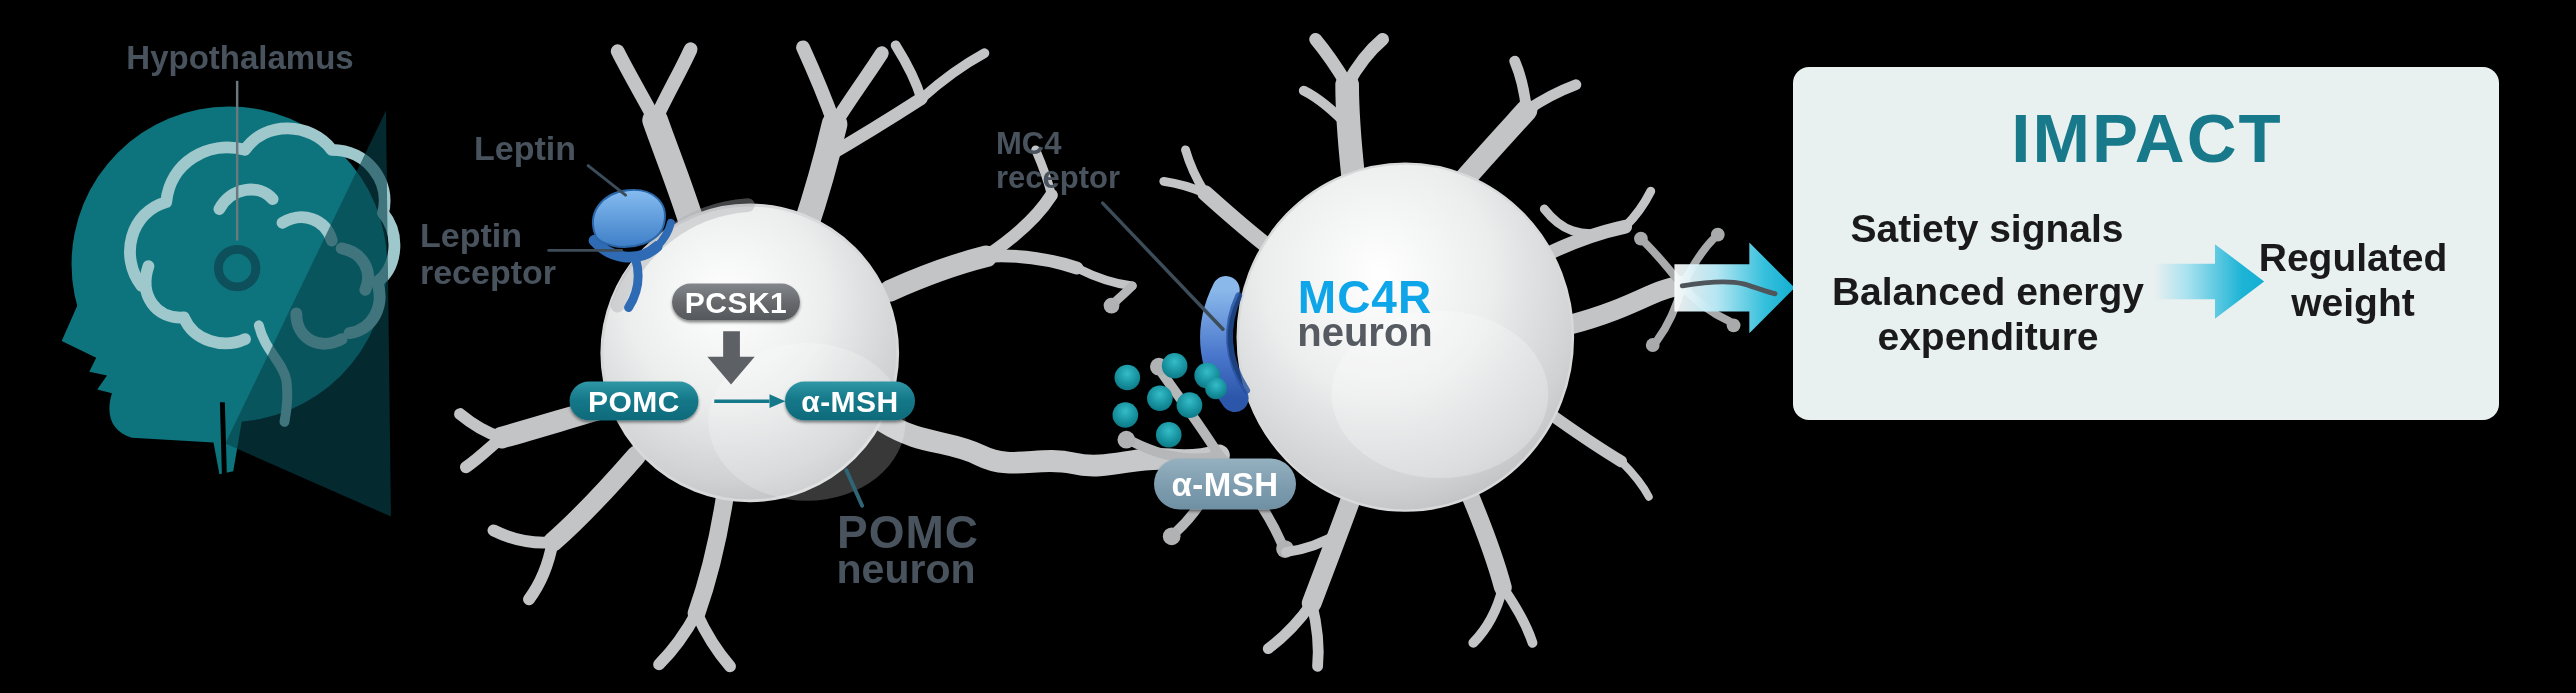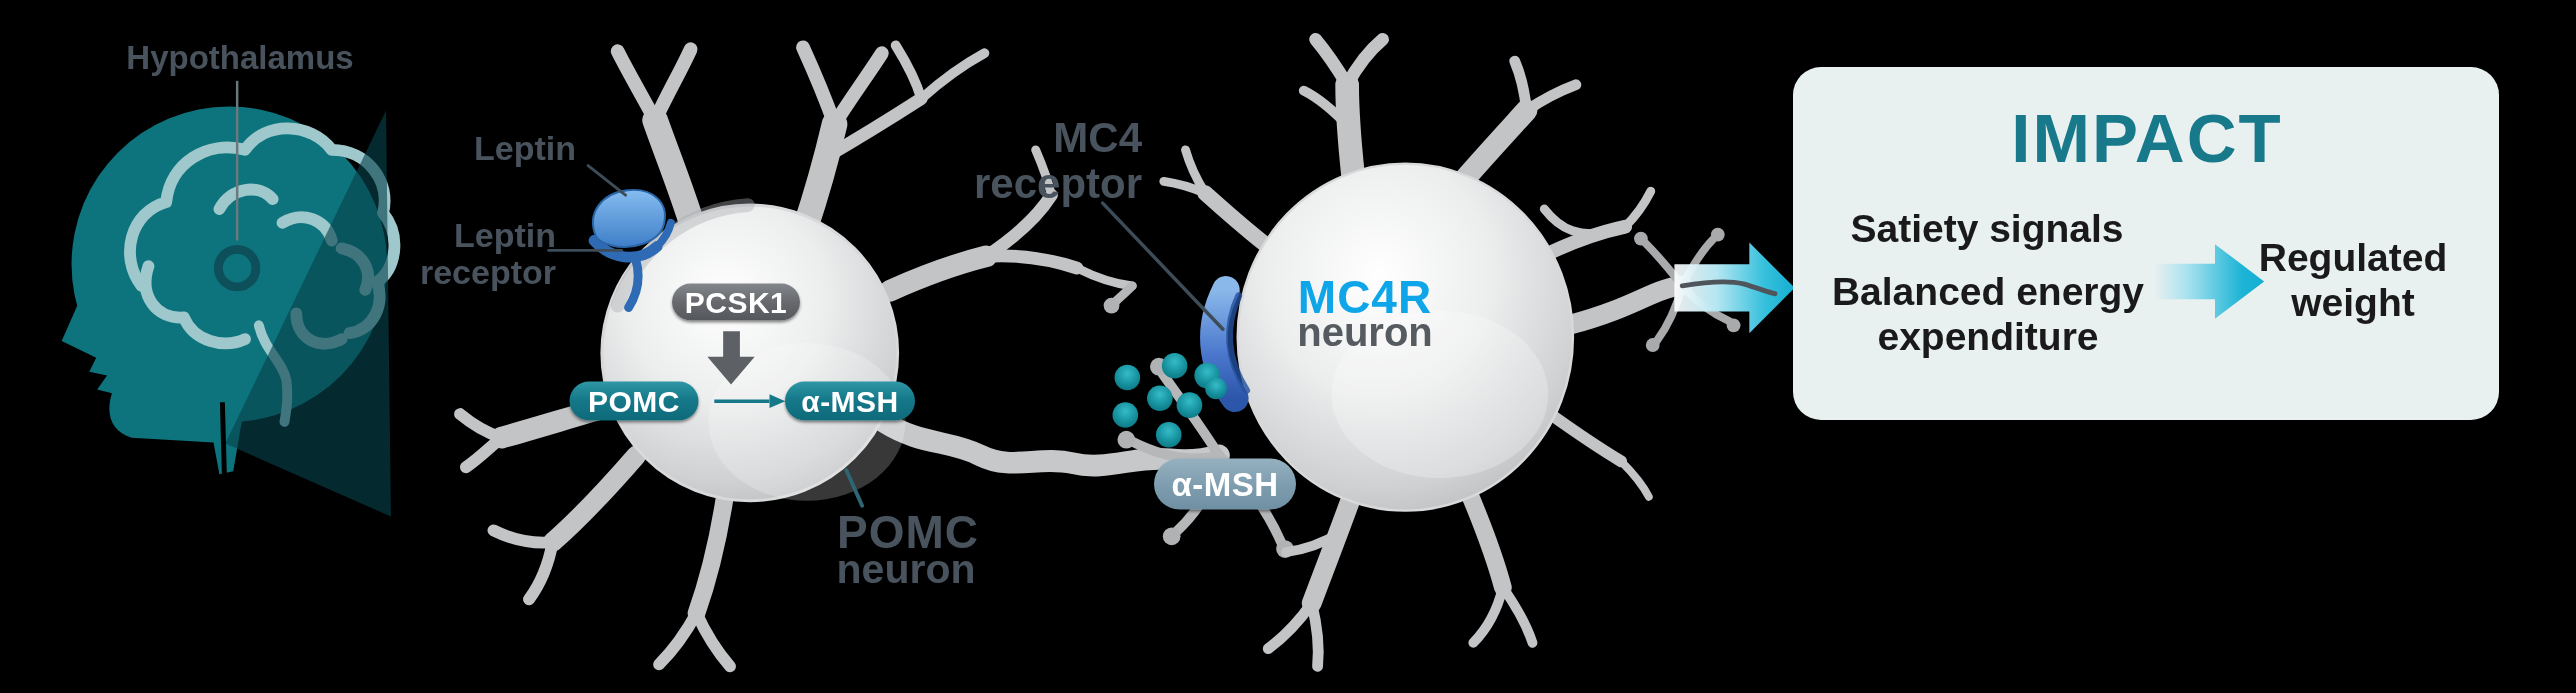--- a/index.html
+++ b/index.html
@@ -4,36 +4,36 @@
 <style>
   html,body{margin:0;padding:0;background:#000;}
   .stage{
     position:relative;width:2576px;height:693px;overflow:hidden;background:#000;
     font-family:"Liberation Sans", sans-serif;
   }
   .art{position:absolute;left:0;top:0;width:2576px;height:693px;}
   .lbl{
     position:absolute;transform:translate(-50%,-50%);
     font-weight:bold;color:var(--label-gray,#49535e);
-    text-align:right;white-space:pre-line;line-height:1.1;
+    text-align:left;white-space:pre-line;line-height:1.1;
   }
   .pill{
     position:absolute;transform:translate(-50%,-50%);
     display:flex;align-items:center;justify-content:center;
     color:#ffffff;font-weight:bold;border-radius:985px;
     box-shadow:0 2px 3px rgba(0,0,0,.45);
     letter-spacing:0.5px;
     text-align:right;
   }
   .pill-teal{background:linear-gradient(180deg,#2f97a5 0%, #15798a 45%, #0e6a7a 100%);}
   .pill-gray{background:linear-gradient(180deg,#83878c 0%, #67696d 50%, #54575b 100%);}
   .pill-slate{background:linear-gradient(180deg,#95b1c0 0%, #7d9cae 55%, #6f90a3 100%);}
   .impact-box{
     position:absolute;left:1793px;top:67px;width:706px;height:353px;
-    background:var(--impact-bg,#e9f0f0);border-radius:28px;
+    background:var(--impact-bg,#e9f0f0);border-radius:16px;
   }
   .impact-title{
     position:absolute;left:354px;top:71px;transform:translate(-50%,-50%);
     font-weight:bold;font-size:69px;letter-spacing:2px;
     color:var(--impact-title,#17798a);white-space:nowrap;
   }
   .impact-text{
     position:absolute;transform:translate(-50%,-50%);
     font-weight:bold;font-size:39px;line-height:1.15;
     color:var(--impact-text,#1a1a1a);text-align:center;white-space:pre-line;
@@ -231,21 +231,21 @@
     <path fill="none" d="M 1706,290 C 1730,286 1752,284 1768,288 C 1782,292 1792,296 1800,298" stroke="#4e565c" stroke-width="5" stroke-linecap="round"></path>
   </svg>
 
   <div class="lbl" style="left:240px;top:58px;font-size:33px;">Hypothalamus</div>
 
   <div class="lbl" style="left:525px;top:149px;font-size:34px;">Leptin</div>
 
   <div class="lbl" style="left:488px;top:254px;font-size:34px;">Leptin
 receptor</div>
 
-  <div class="lbl" style="left:1058px;top:161px;font-size:42px;">MC4
+  <div class="lbl" style="left:1058px;top:161px;font-size:31px;">MC4
 receptor</div>
 
   <div class="lbl" style="left:908px;top:532px;font-size:46px;letter-spacing:1px;">POMC</div>
   <div class="lbl" style="left:906px;top:570px;font-size:41px;">neuron</div>
 
   <div class="lbl" style="left:1365px;top:297px;font-size:46px;color:#0ea5e9;letter-spacing:1px;">MC4R</div>
   <div class="lbl" style="left:1365px;top:332px;font-size:40px;color:#565b61;">neuron</div>
 
   <div class="pill pill-gray" style="left:736px;top:302px;width:128px;height:37px;font-size:30px;">PCSK1</div>
   <div class="pill pill-teal" style="left:634px;top:401px;width:129px;height:39px;font-size:30px;">POMC</div>

